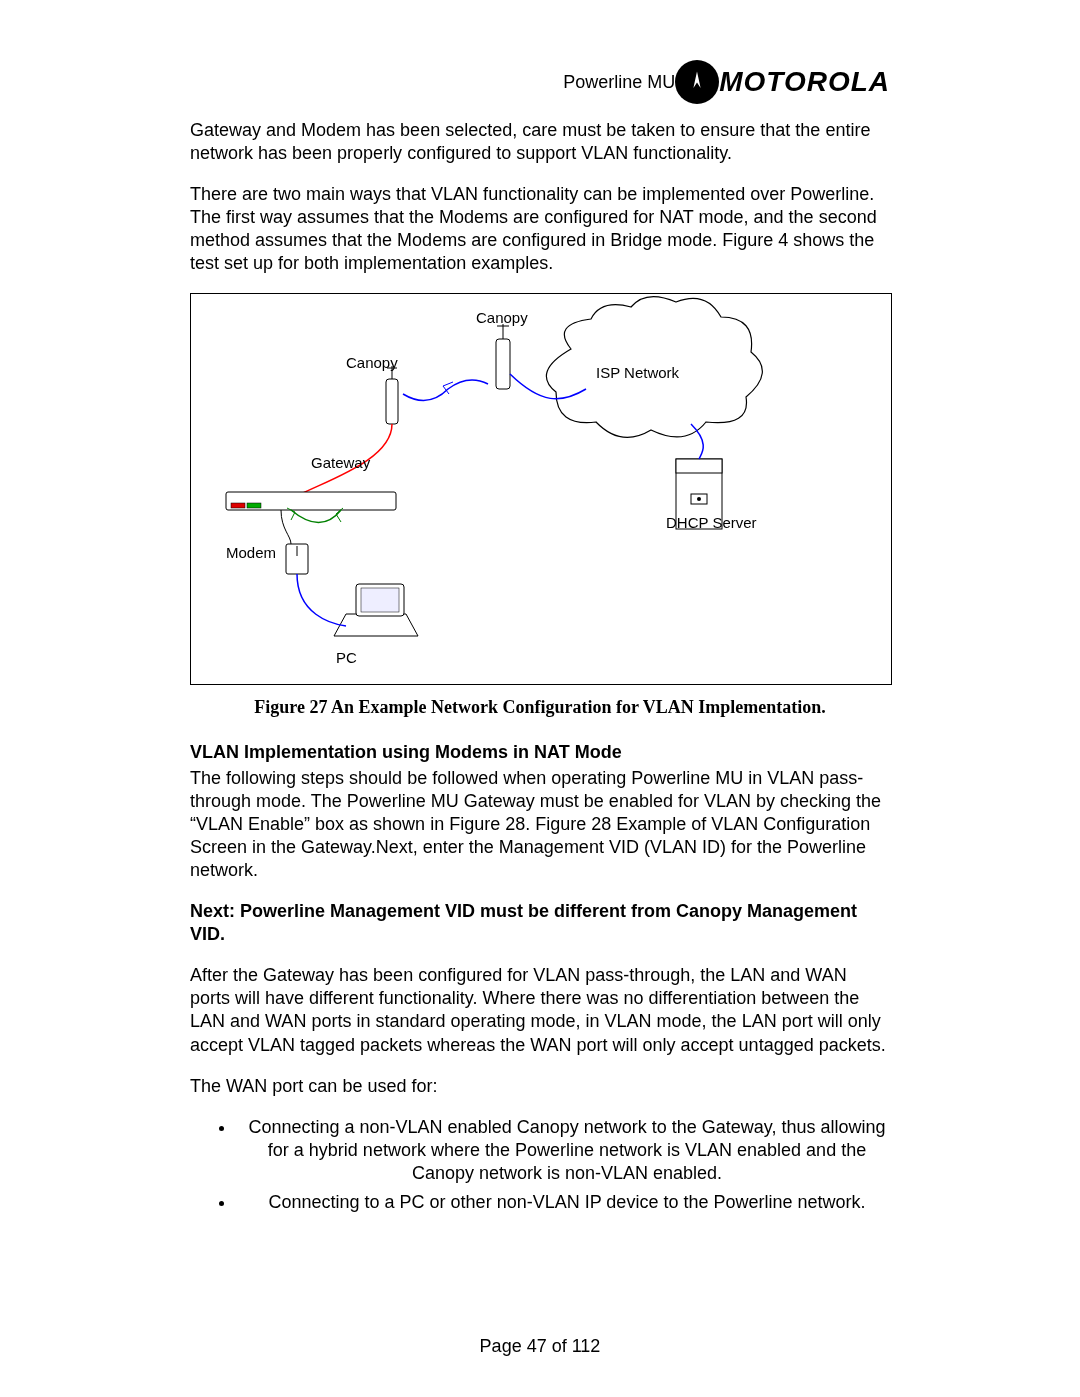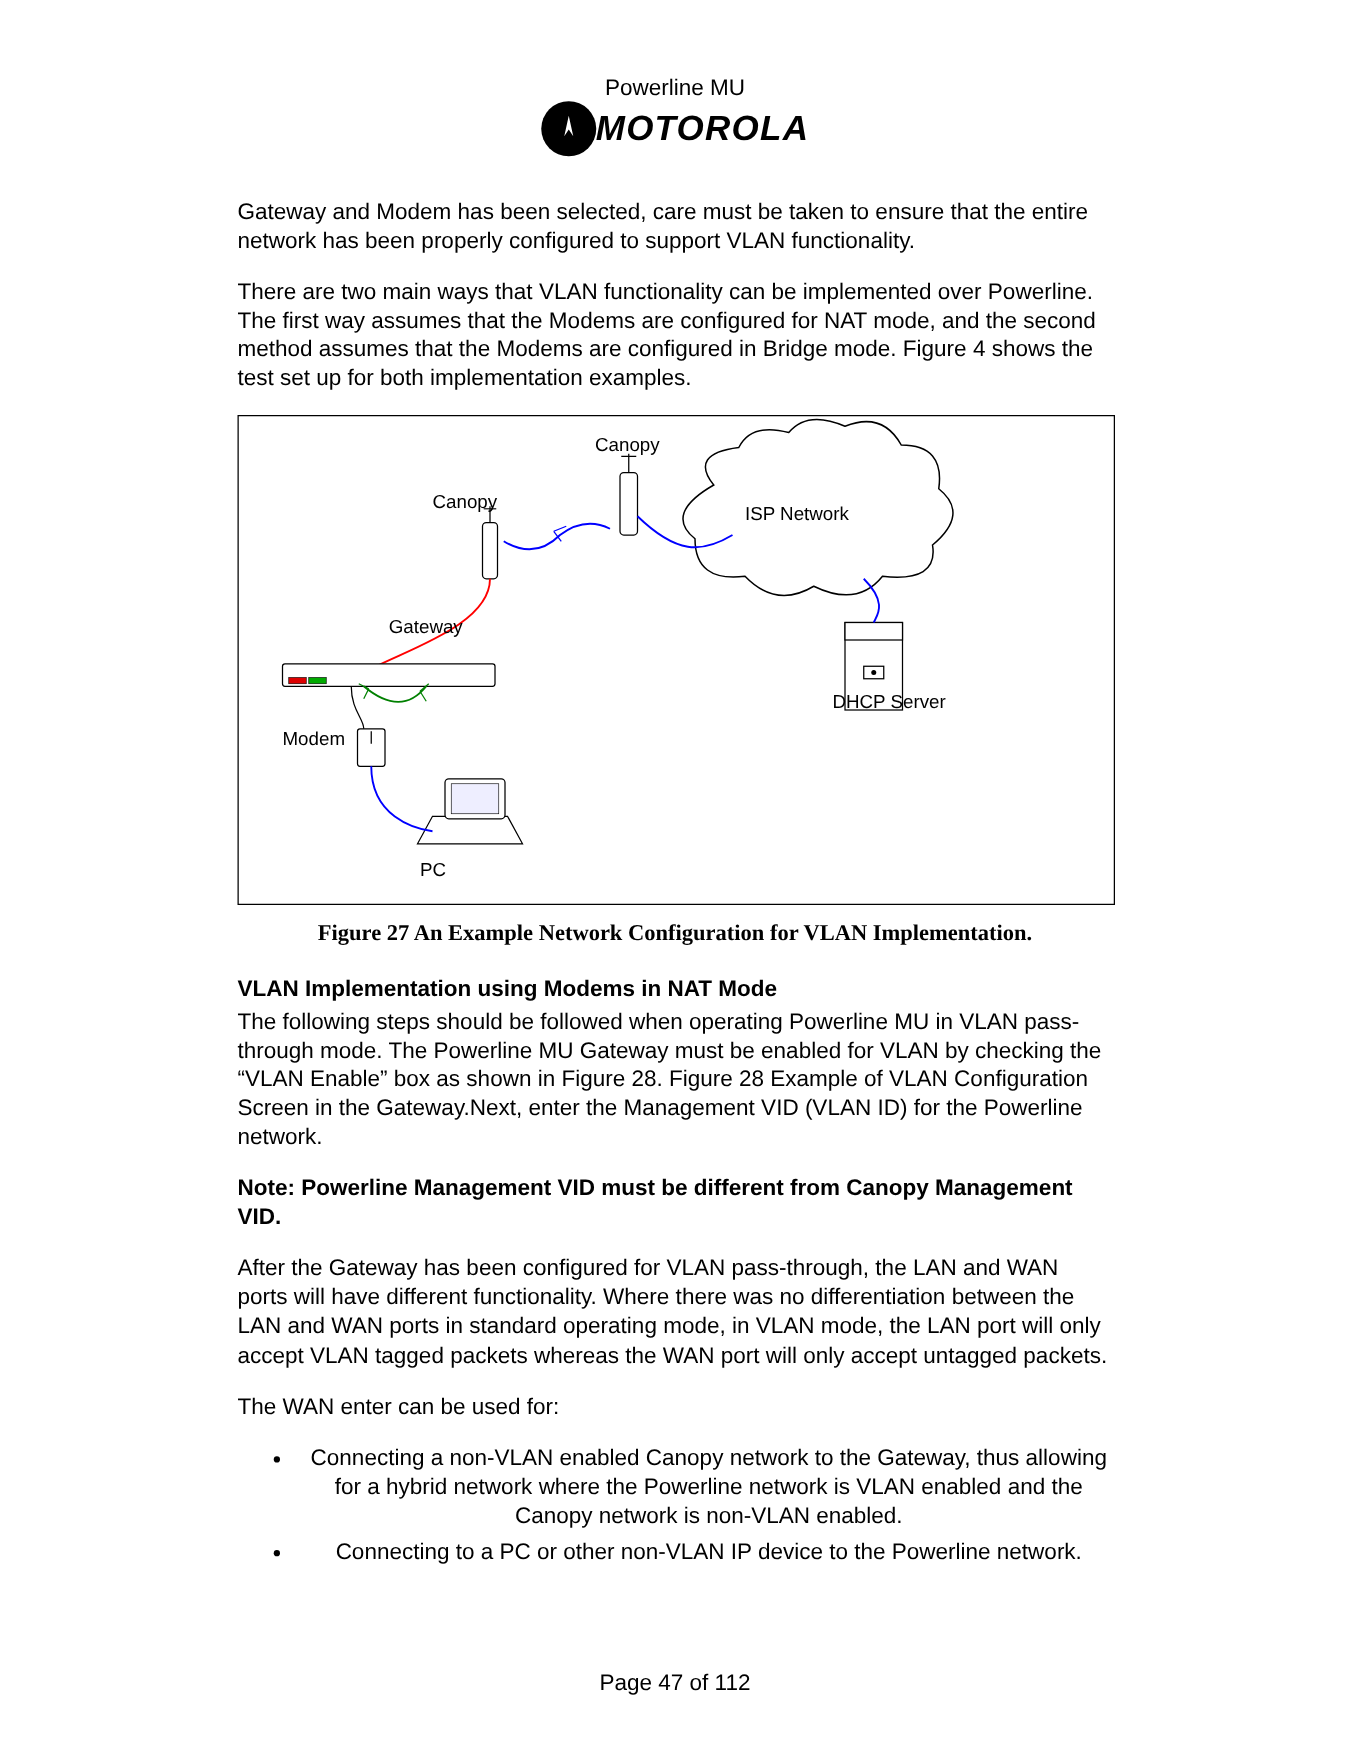--- a/index.html
+++ b/index.html
@@ -13,22 +13,21 @@
     width: 1080px;
     min-height: 1397px;
     box-sizing: border-box;
     padding: 60px 190px 40px 190px;
     position: relative;
   }
   .header-row {
     display: flex;
     justify-content: flex-end;
     align-items: center;
-    margin-bottom: 33px;
-    flex-direction: column;
+    margin-bottom: 15px;
   }
   .doc-title {
     font-size: 18px;
     font-weight: 400;
   }
   .logo {
     display: flex;
     align-items: center;
   }
   .logo-badge {
@@ -183,24 +182,24 @@
     <span class="d-label" style="left:475px;top:220px;">DHCP Server</span>
     <span class="d-label" style="left:35px;top:250px;">Modem</span>
     <span class="d-label" style="left:145px;top:355px;">PC</span>
   </div>
 
   <div class="figure-caption">Figure 27 An Example Network Configuration for VLAN Implementation.</div>
 
   <div class="section-heading">VLAN Implementation using Modems in NAT Mode</div>
   <div class="body-text" style="margin-bottom:18px;">The following steps should be followed when operating Powerline MU in VLAN pass-through mode.  The Powerline MU Gateway must be enabled for VLAN by checking the “VLAN Enable” box as shown in Figure 28. Figure 28  Example of VLAN Configuration Screen in the Gateway.Next, enter the Management VID (VLAN ID) for the Powerline network.</div>
 
-  <div class="note">Note:  Powerline Management VID must be different from Canopy Management VID.</div>
+  <div class="note">Next:  Powerline Management VID must be different from Canopy Management VID.</div>
 
   <div class="body-text">After the Gateway has been configured for VLAN pass-through, the LAN and WAN ports will have different functionality.  Where there was no differentiation between the LAN and WAN ports in standard operating mode, in VLAN mode, the LAN port will only accept VLAN tagged packets whereas the WAN port will only accept untagged packets.</div>
-  <div class="body-text">The WAN enter can be used for:</div>
+  <div class="body-text">The WAN port can be used for:</div>
 
   <ul class="bullets">
     <li>Connecting a non-VLAN enabled Canopy network to the Gateway, thus allowing for a hybrid network where the Powerline network is VLAN enabled and the Canopy network is non-VLAN enabled.</li>
     <li>Connecting to a PC or other non-VLAN IP device to the Powerline network.</li>
   </ul>
 
   <div class="page-number">Page 47 of 112</div>
 </div>
 
 </body></html>

